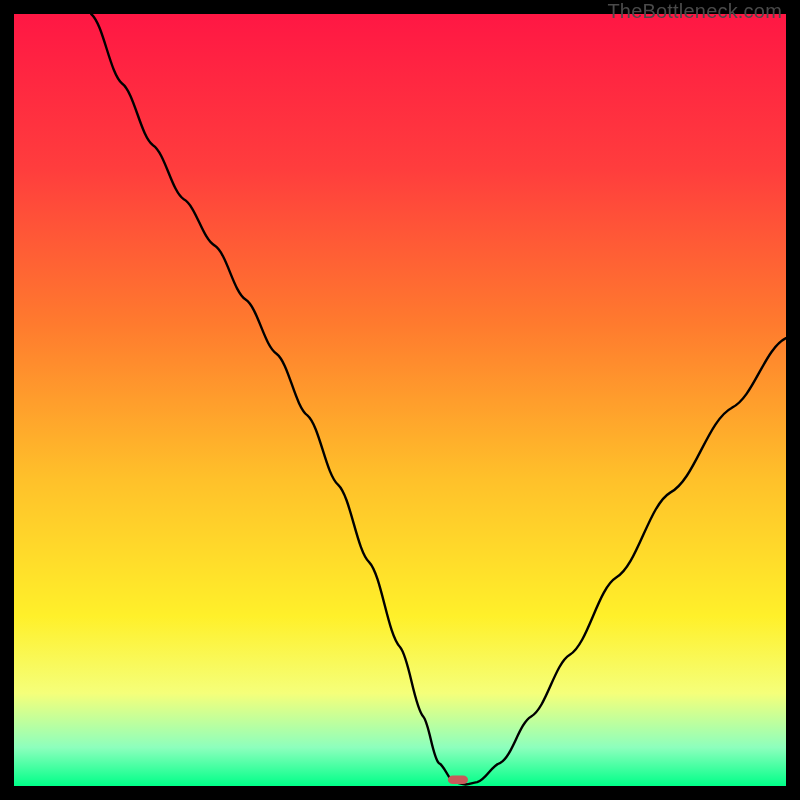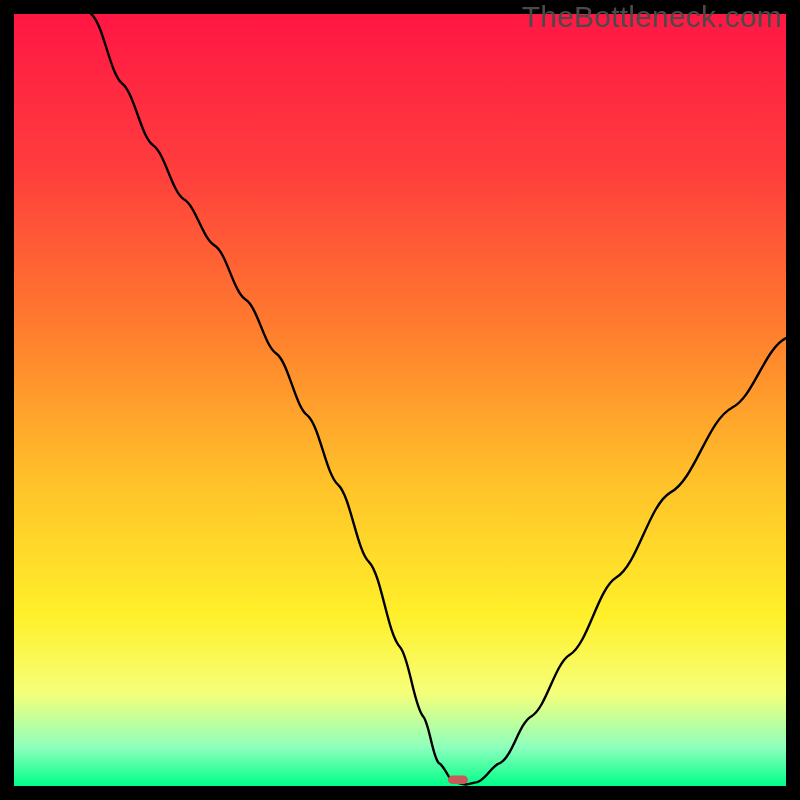--- a/index.html
+++ b/index.html
@@ -22,21 +22,21 @@
     top: 14px;
     width: 772px;
     height: 772px;
     overflow: hidden;
   }
   .watermark {
     position: absolute;
     top: 0px;
     right: 18px;
     color: #4a4a4a;
-    font-size: 30px;
+    font-size: 20px;
     font-weight: 500;
     letter-spacing: 0.2px;
     z-index: 3;
   }
   svg {
     display: block;
   }
 </style>
 </head>
 <body>

